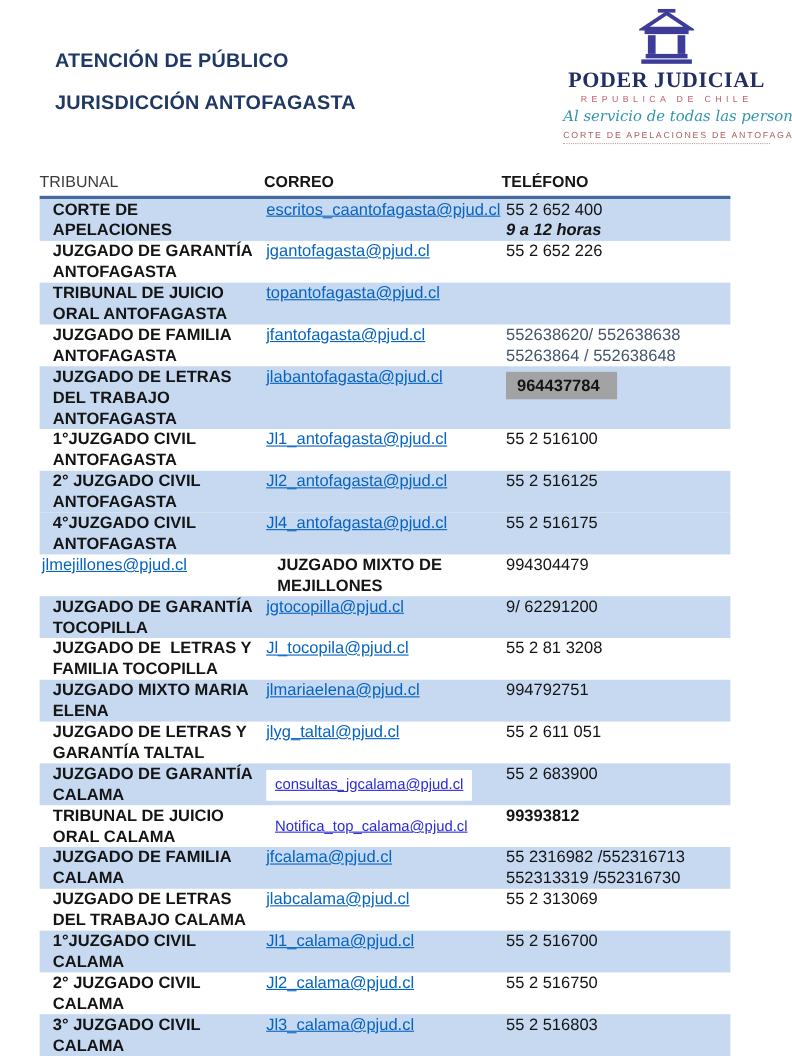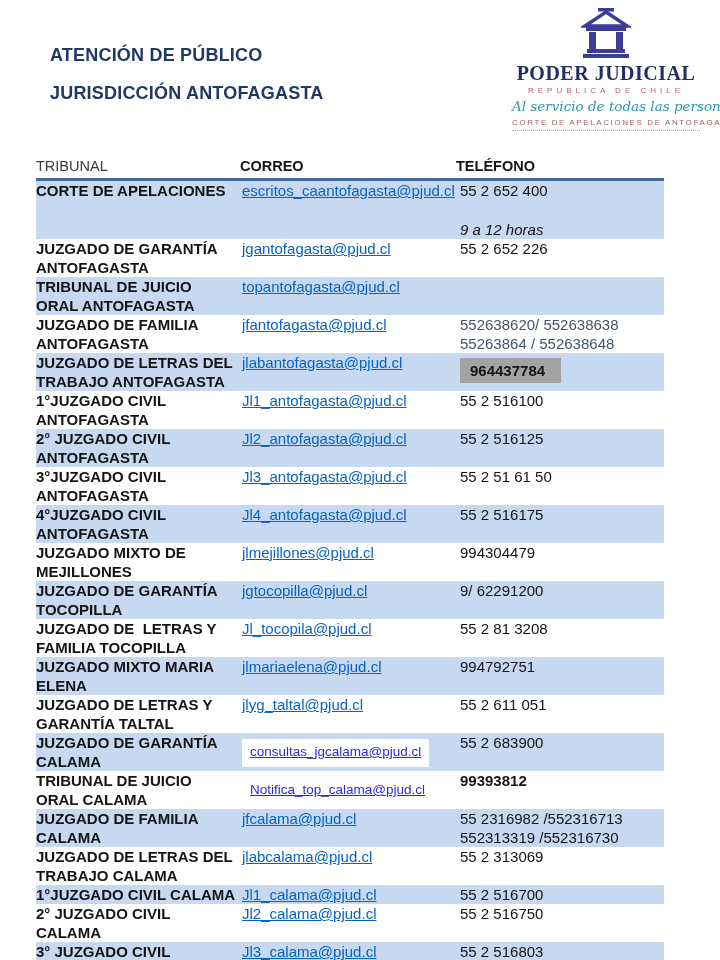--- a/index.html
+++ b/index.html
@@ -27,31 +27,31 @@
   
   .contact-table { position:absolute; left:36px; top:158px; width:628px; }
   .thead { display:grid; grid-template-columns:204px 216px 208px; padding-bottom:4px; }
   .th { font-size:14.5px; color:#3b3b3b; }
   .th-correo, .th-telefono { font-weight:bold; color:#151515; }
 
   .tbody { border-top:3px solid #44699c; border-bottom:2px solid #44699c; }
   .row { display:grid; grid-template-columns:204px 216px 208px; }
   .row.shaded { background:#c6d9f1; }
   .cell { font-size:15px; line-height:19px; padding:0 4px 0 0; }
-  .tribunal { font-weight:bold; color:#141414; padding-left:0; white-space:pre-wrap; }
+  .tribunal { font-weight:bold; color:#141414; padding-left:12px; white-space:pre-wrap; }
   .correo { padding-left:2px; }
   .email-link { color:#0563c1; }
   .email-link.boxed { display:inline-block; background:#ffffff; color:#2b2bd5;
     font-size:13.5px; padding:3px 8px 6px 8px; margin-top:6px; }
   .telefono { color:#141414; padding-left:4px; }
   .phone-line.muted { color:#44546a; }
   .phone-line.bold { font-weight:bold; }
   .phone-line.boxed { display:inline-block; background:#a3a3a3; font-weight:bold;
     padding:3px 16px 3px 10px; margin-top:5px; }
-  .phone-note { font-weight:normal; font-style:italic;margin-top:20px; }
+  .phone-note { font-weight:bold; font-style:italic; }
 </style>
 </head>
 <body>
 
 <div class="page">
 
   <h1 class="title">
     <span class="title-line">ATENCIÓN DE PÚBLICO</span>
     <span class="title-line">JURISDICCIÓN ANTOFAGASTA</span>
   </h1>
@@ -128,39 +128,32 @@
   </div>
 
   <div class="row shaded">
     <div class="cell tribunal">2° JUZGADO CIVIL ANTOFAGASTA</div>
     <div class="cell correo"><a href="#" class="email-link">Jl2_antofagasta@pjud.cl</a></div>
     <div class="cell telefono">
             <div class="phone-line normal">55 2 516125</div>
           </div>
   </div>
 
-  <div class="row">
-    <div class="cell tribunal">3°JUZGADO CIVIL ANTOFAGASTA</div>
-    <div class="cell correo"><a href="#" class="email-link">Jl3_antofagasta@pjud.cl</a></div>
-    <div class="cell telefono">
-            <div class="phone-line normal">55 2 51 61 50</div>
-          </div>
-  </div>
 
   <div class="row shaded">
     <div class="cell tribunal">4°JUZGADO CIVIL ANTOFAGASTA</div>
     <div class="cell correo"><a href="#" class="email-link">Jl4_antofagasta@pjud.cl</a></div>
     <div class="cell telefono">
             <div class="phone-line normal">55 2 516175</div>
           </div>
   </div>
 
   <div class="row">
+    <div class="cell correo"><a href="#" class="email-link">jlmejillones@pjud.cl</a></div>
     <div class="cell tribunal">JUZGADO MIXTO DE MEJILLONES</div>
-    <div class="cell correo"><a href="#" class="email-link">jlmejillones@pjud.cl</a></div>
     <div class="cell telefono">
             <div class="phone-line normal">994304479</div>
           </div>
   </div>
 
   <div class="row shaded">
     <div class="cell tribunal">JUZGADO DE GARANTÍA TOCOPILLA</div>
     <div class="cell correo"><a href="#" class="email-link">jgtocopilla@pjud.cl</a></div>
     <div class="cell telefono">
             <div class="phone-line normal">9/ 62291200</div>

